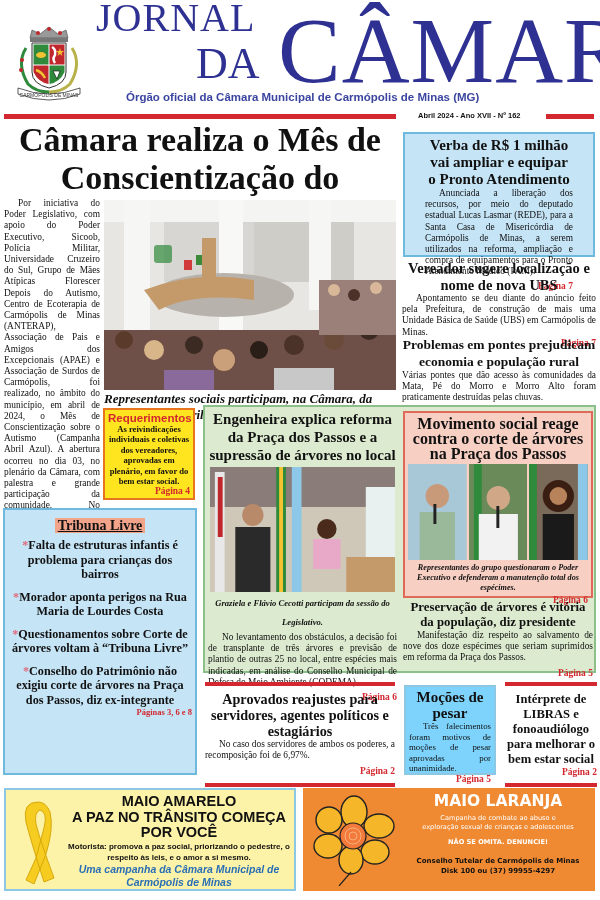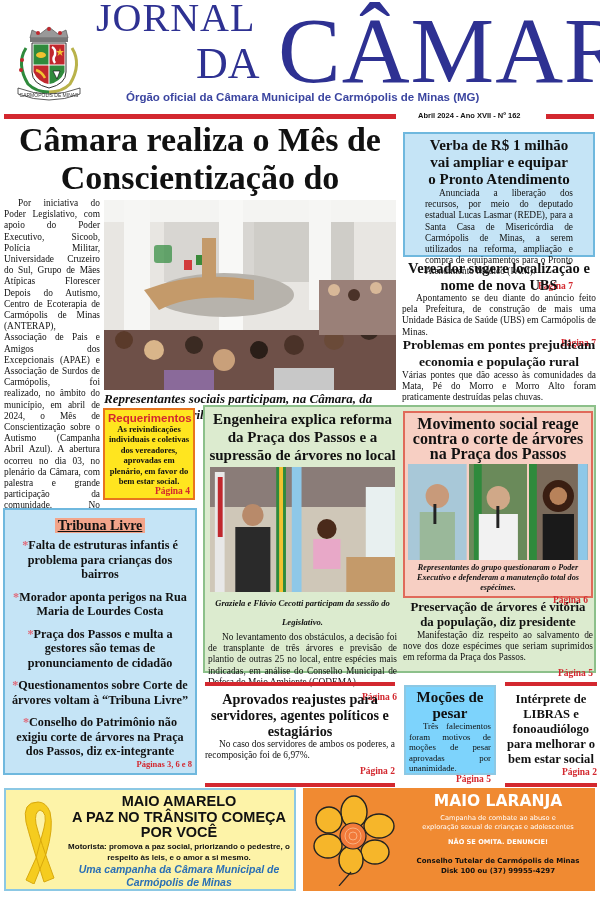--- a/index.html
+++ b/index.html
@@ -244,21 +244,20 @@
 <div class="abs" id="pres">
   <h2>Preservação de árvores é vitória da população, diz presidente</h2>
   <p class="body-txt indent">Manifestação diz respeito ao salvamento de nove dos doze espécimes que seriam suprimidos em reforma da Praça dos Passos.</p>
   <p class="pg" style="margin-top:4px">Página 5</p>
 </div>
 
 <div class="abs" id="trib">
   <span class="tt">Tribuna Livre</span>
   <div class="it"><span class="star">*</span><span>Falta de estruturas infantis é problema para crianças dos bairros</span></div>
   <div class="it"><span class="star">*</span><span>Morador aponta perigos na Rua Maria de Lourdes Costa</span></div>
-  <div class="it"><span class="star">*</span><span>Praça dos Passos e multa a gestores são temas de pronunciamento de cidadão</span></div>
   <div class="it"><span class="star">*</span><span>Questionamentos sobre Corte de árvores voltam à “Tribuna Livre”</span></div>
   <div class="it"><span class="star">*</span><span>Conselho do Patrimônio não exigiu corte de árvores na Praça dos Passos, diz ex-integrante</span></div>
   <div class="pg" style="font-size:8.5px">Páginas 3, 6 e 8</div>
 </div>
 
 <div class="abs" id="reaj">
   <div class="redbar"></div>
   <h2>Aprovados reajustes para servidores, agentes políticos e estagiários</h2>
   <p class="body-txt indent">No caso dos servidores de ambos os poderes, a recomposição foi de 6,97%.</p>
   <p class="pg" style="margin-top:5px">Página 2</p>

